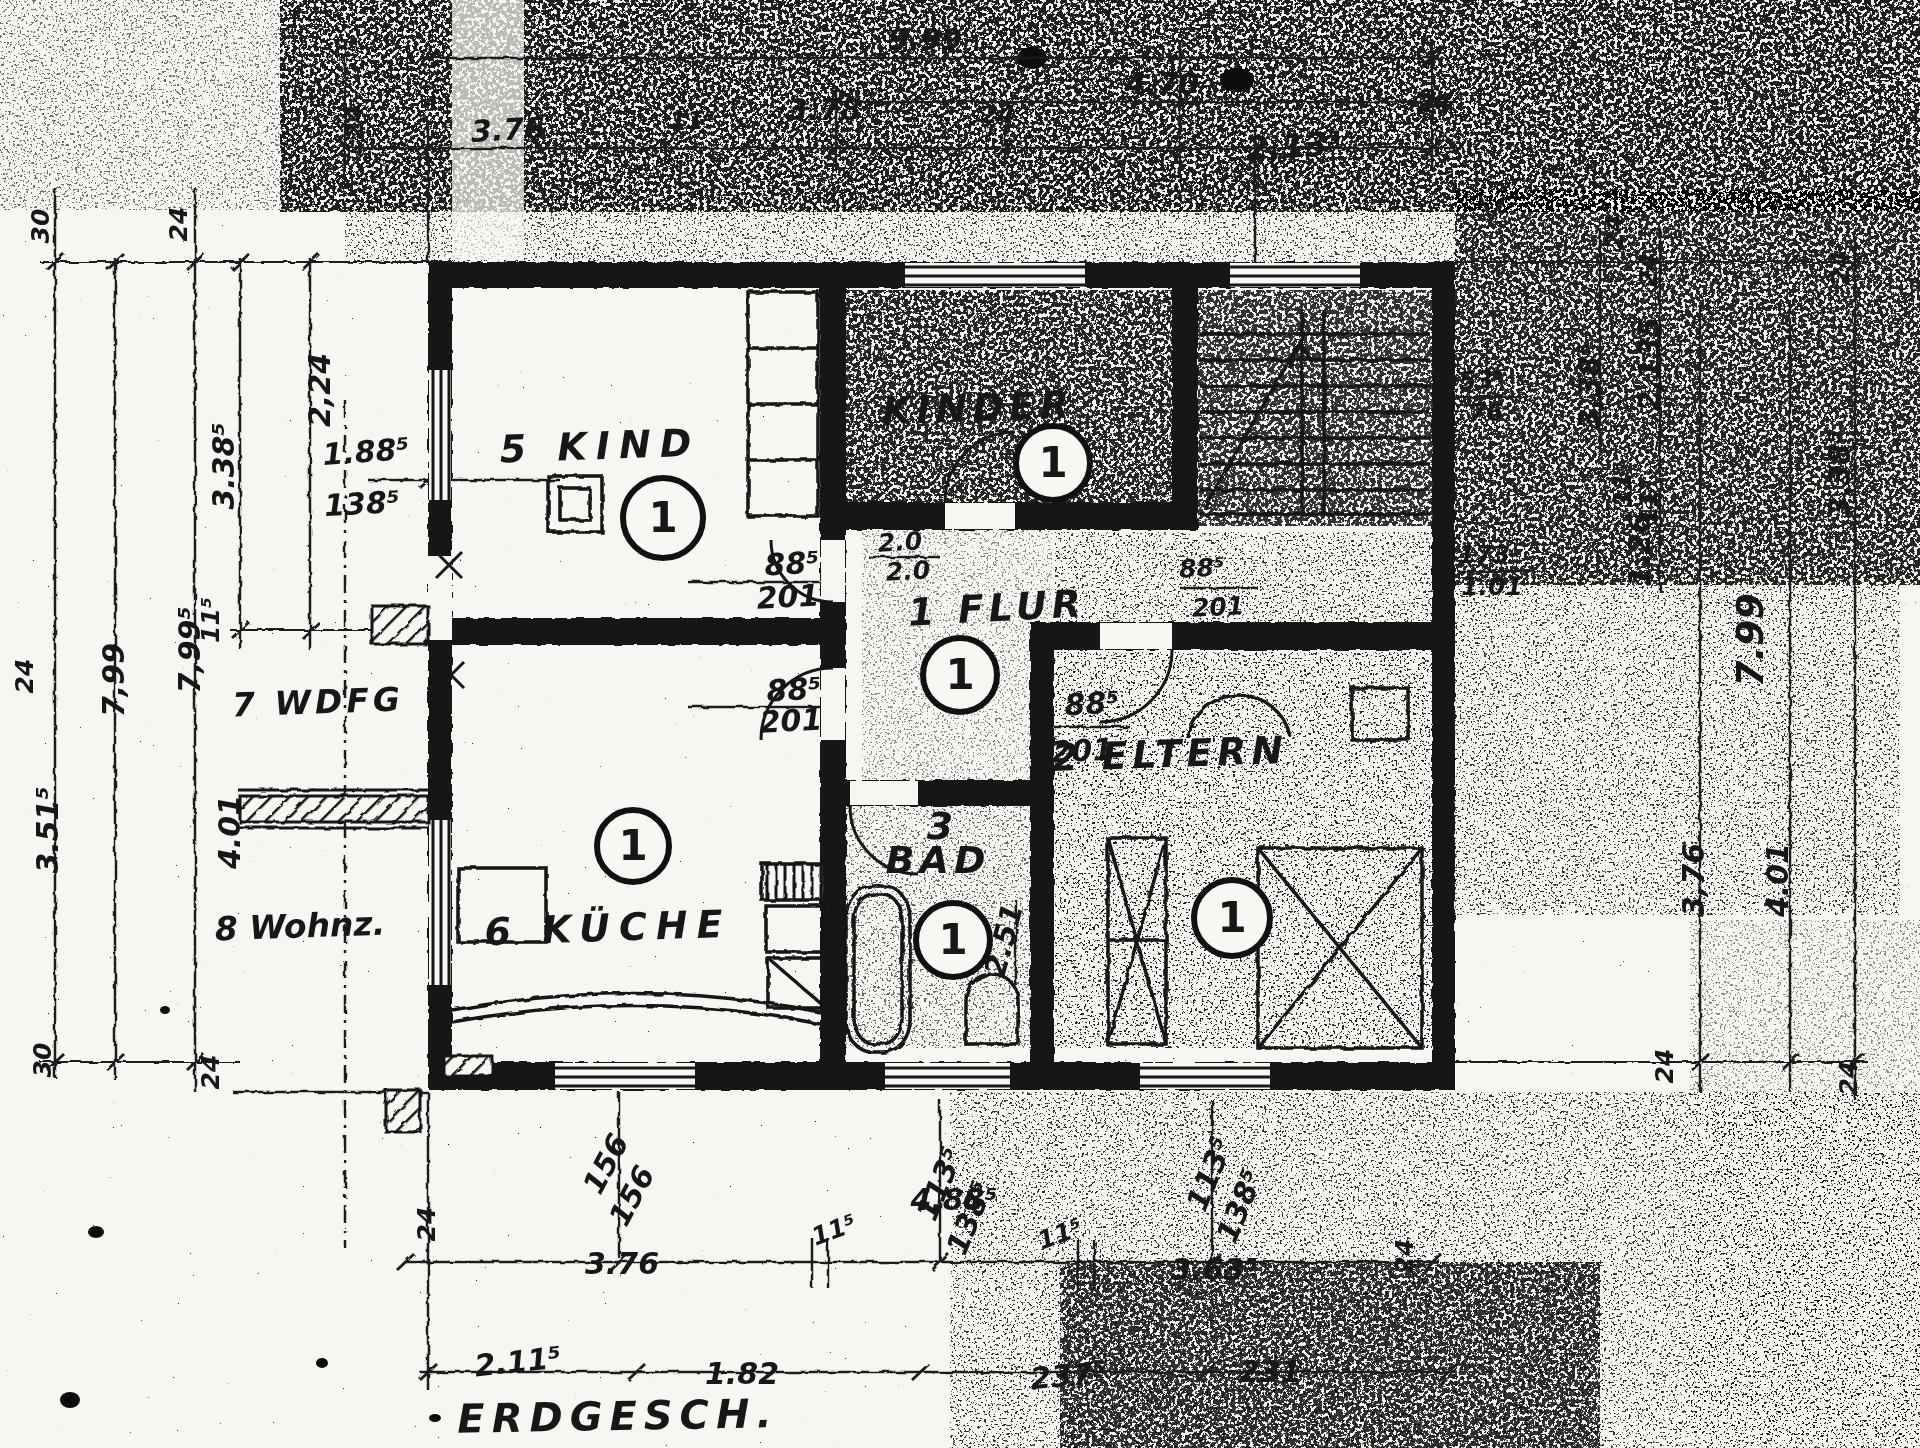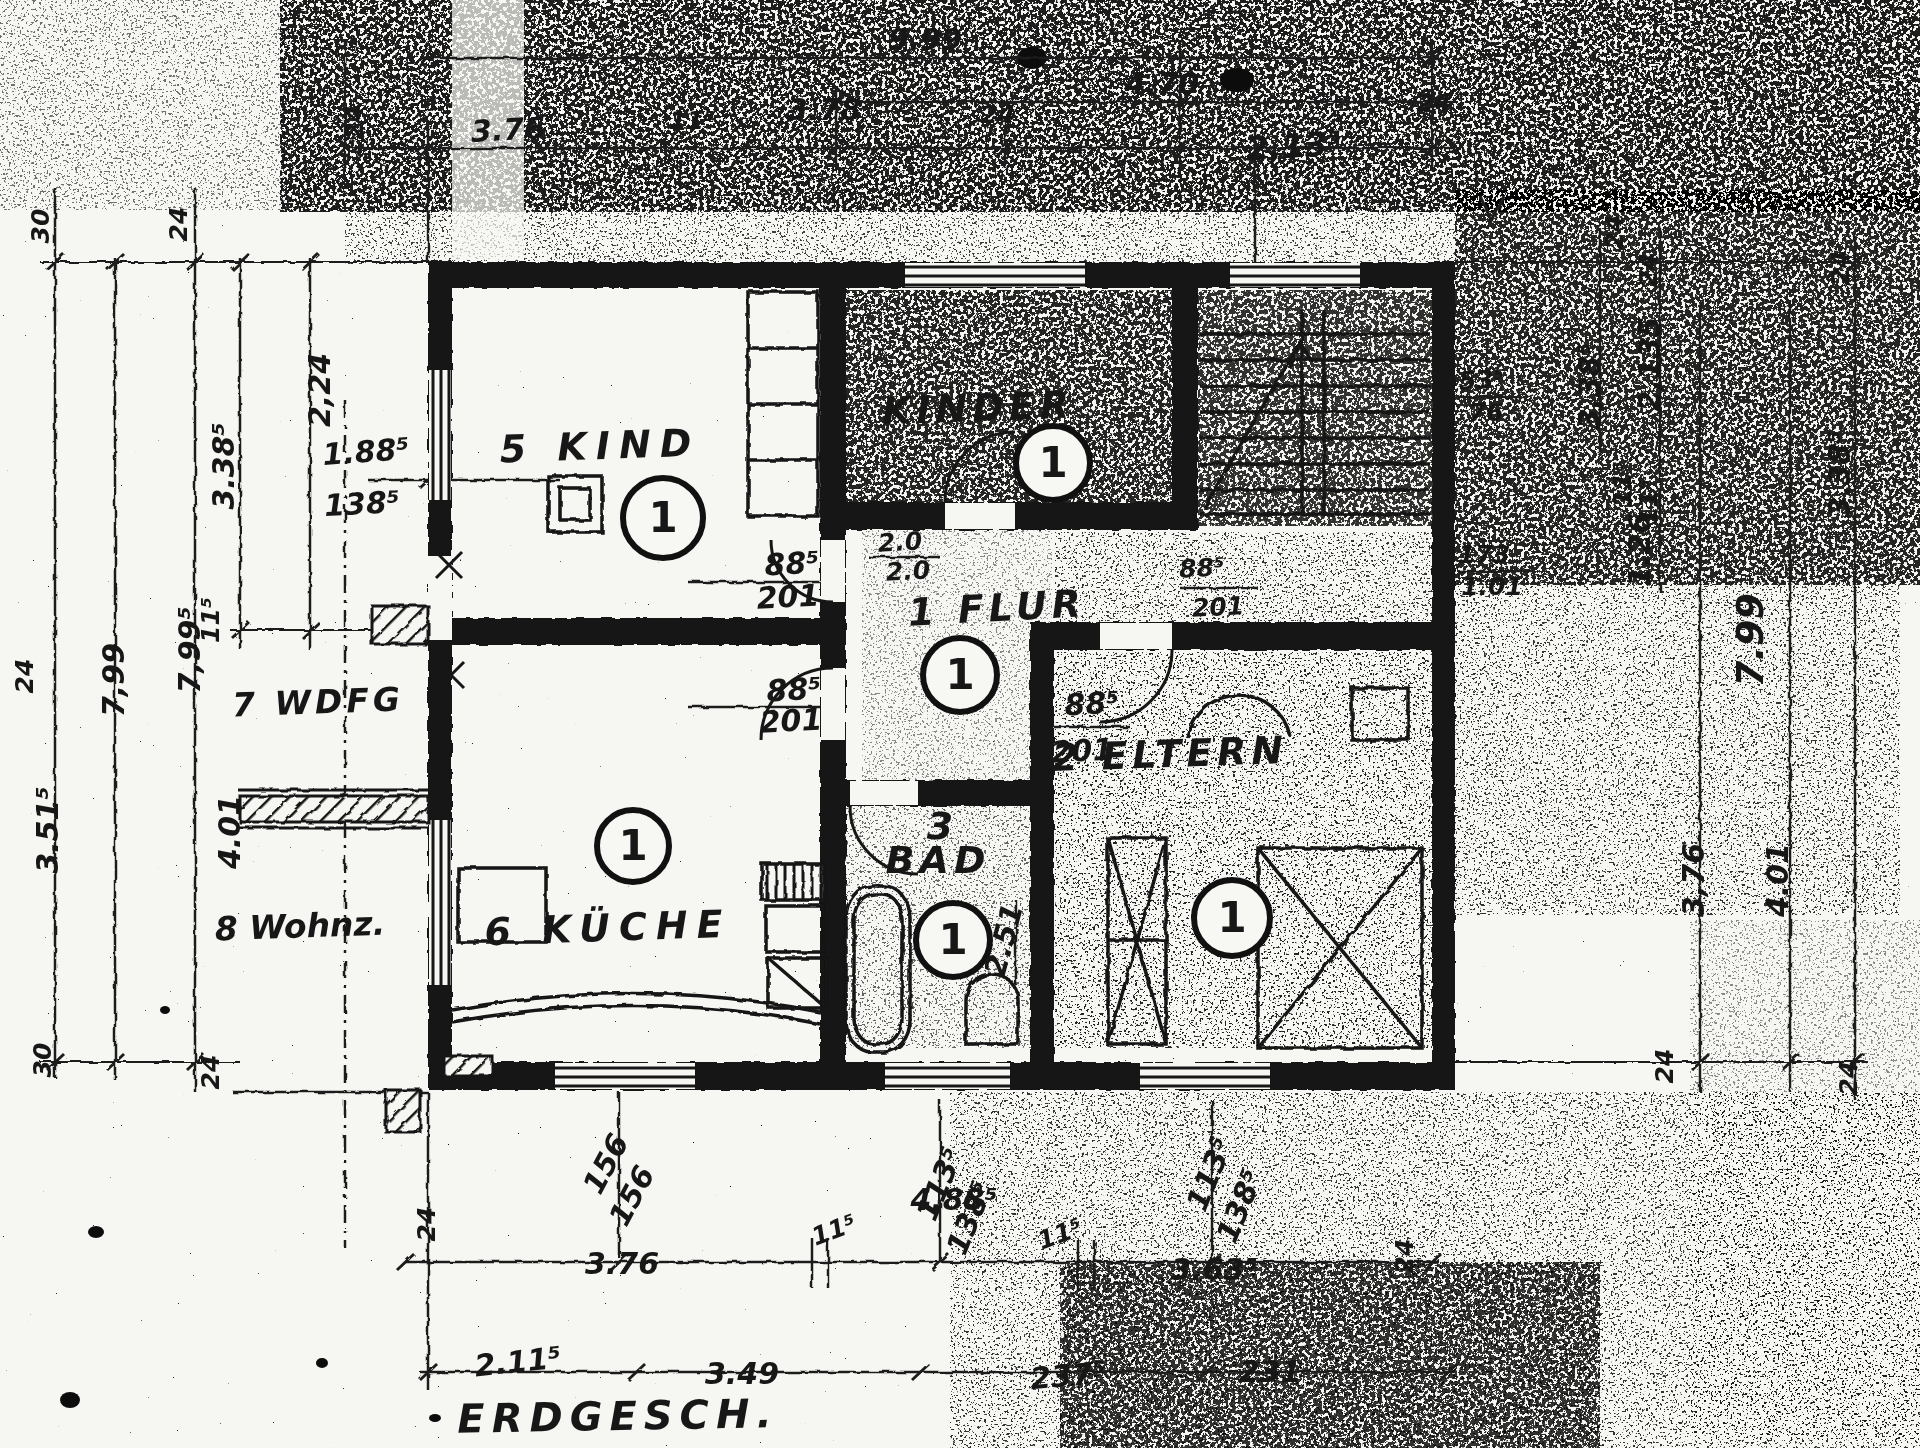--- a/index.html
+++ b/index.html
@@ -395,19 +395,19 @@
 <div class="lb s2" style="left:1240px;top:1206px;--r:-68deg">138⁵</div>
 
 <div class="lb s1" style="left:426px;top:1224px;--r:-90deg">24</div>
 <div class="lb s2" style="left:622px;top:1264px">3.76</div>
 <div class="lb s1" style="left:834px;top:1230px;--r:-20deg">11⁵</div>
 <div class="lb s2" style="left:954px;top:1200px">4.88⁵</div>
 <div class="lb s1" style="left:1060px;top:1234px;--r:-20deg">11⁵</div>
 <div class="lb s2" style="left:1214px;top:1270px">3.63⁵</div>
 <div class="lb s1" style="left:1404px;top:1256px;--r:-90deg">24</div>
 <div class="lb s2" style="left:518px;top:1362px;--r:-6deg">2.11⁵</div>
-<div class="lb s2" style="left:742px;top:1374px">3.49</div>
+<div class="lb s2" style="left:742px;top:1374px">1.82</div>
 <div class="lb s2" style="left:1068px;top:1376px;--r:-5deg">237⁵</div>
 <div class="lb s2" style="left:1270px;top:1372px">231</div>
 
 <div class="lb ttl" style="left:618px;top:1416px;--r:-1deg">ERDGESCH.</div>
 
 </div>
 
 </body></html>

